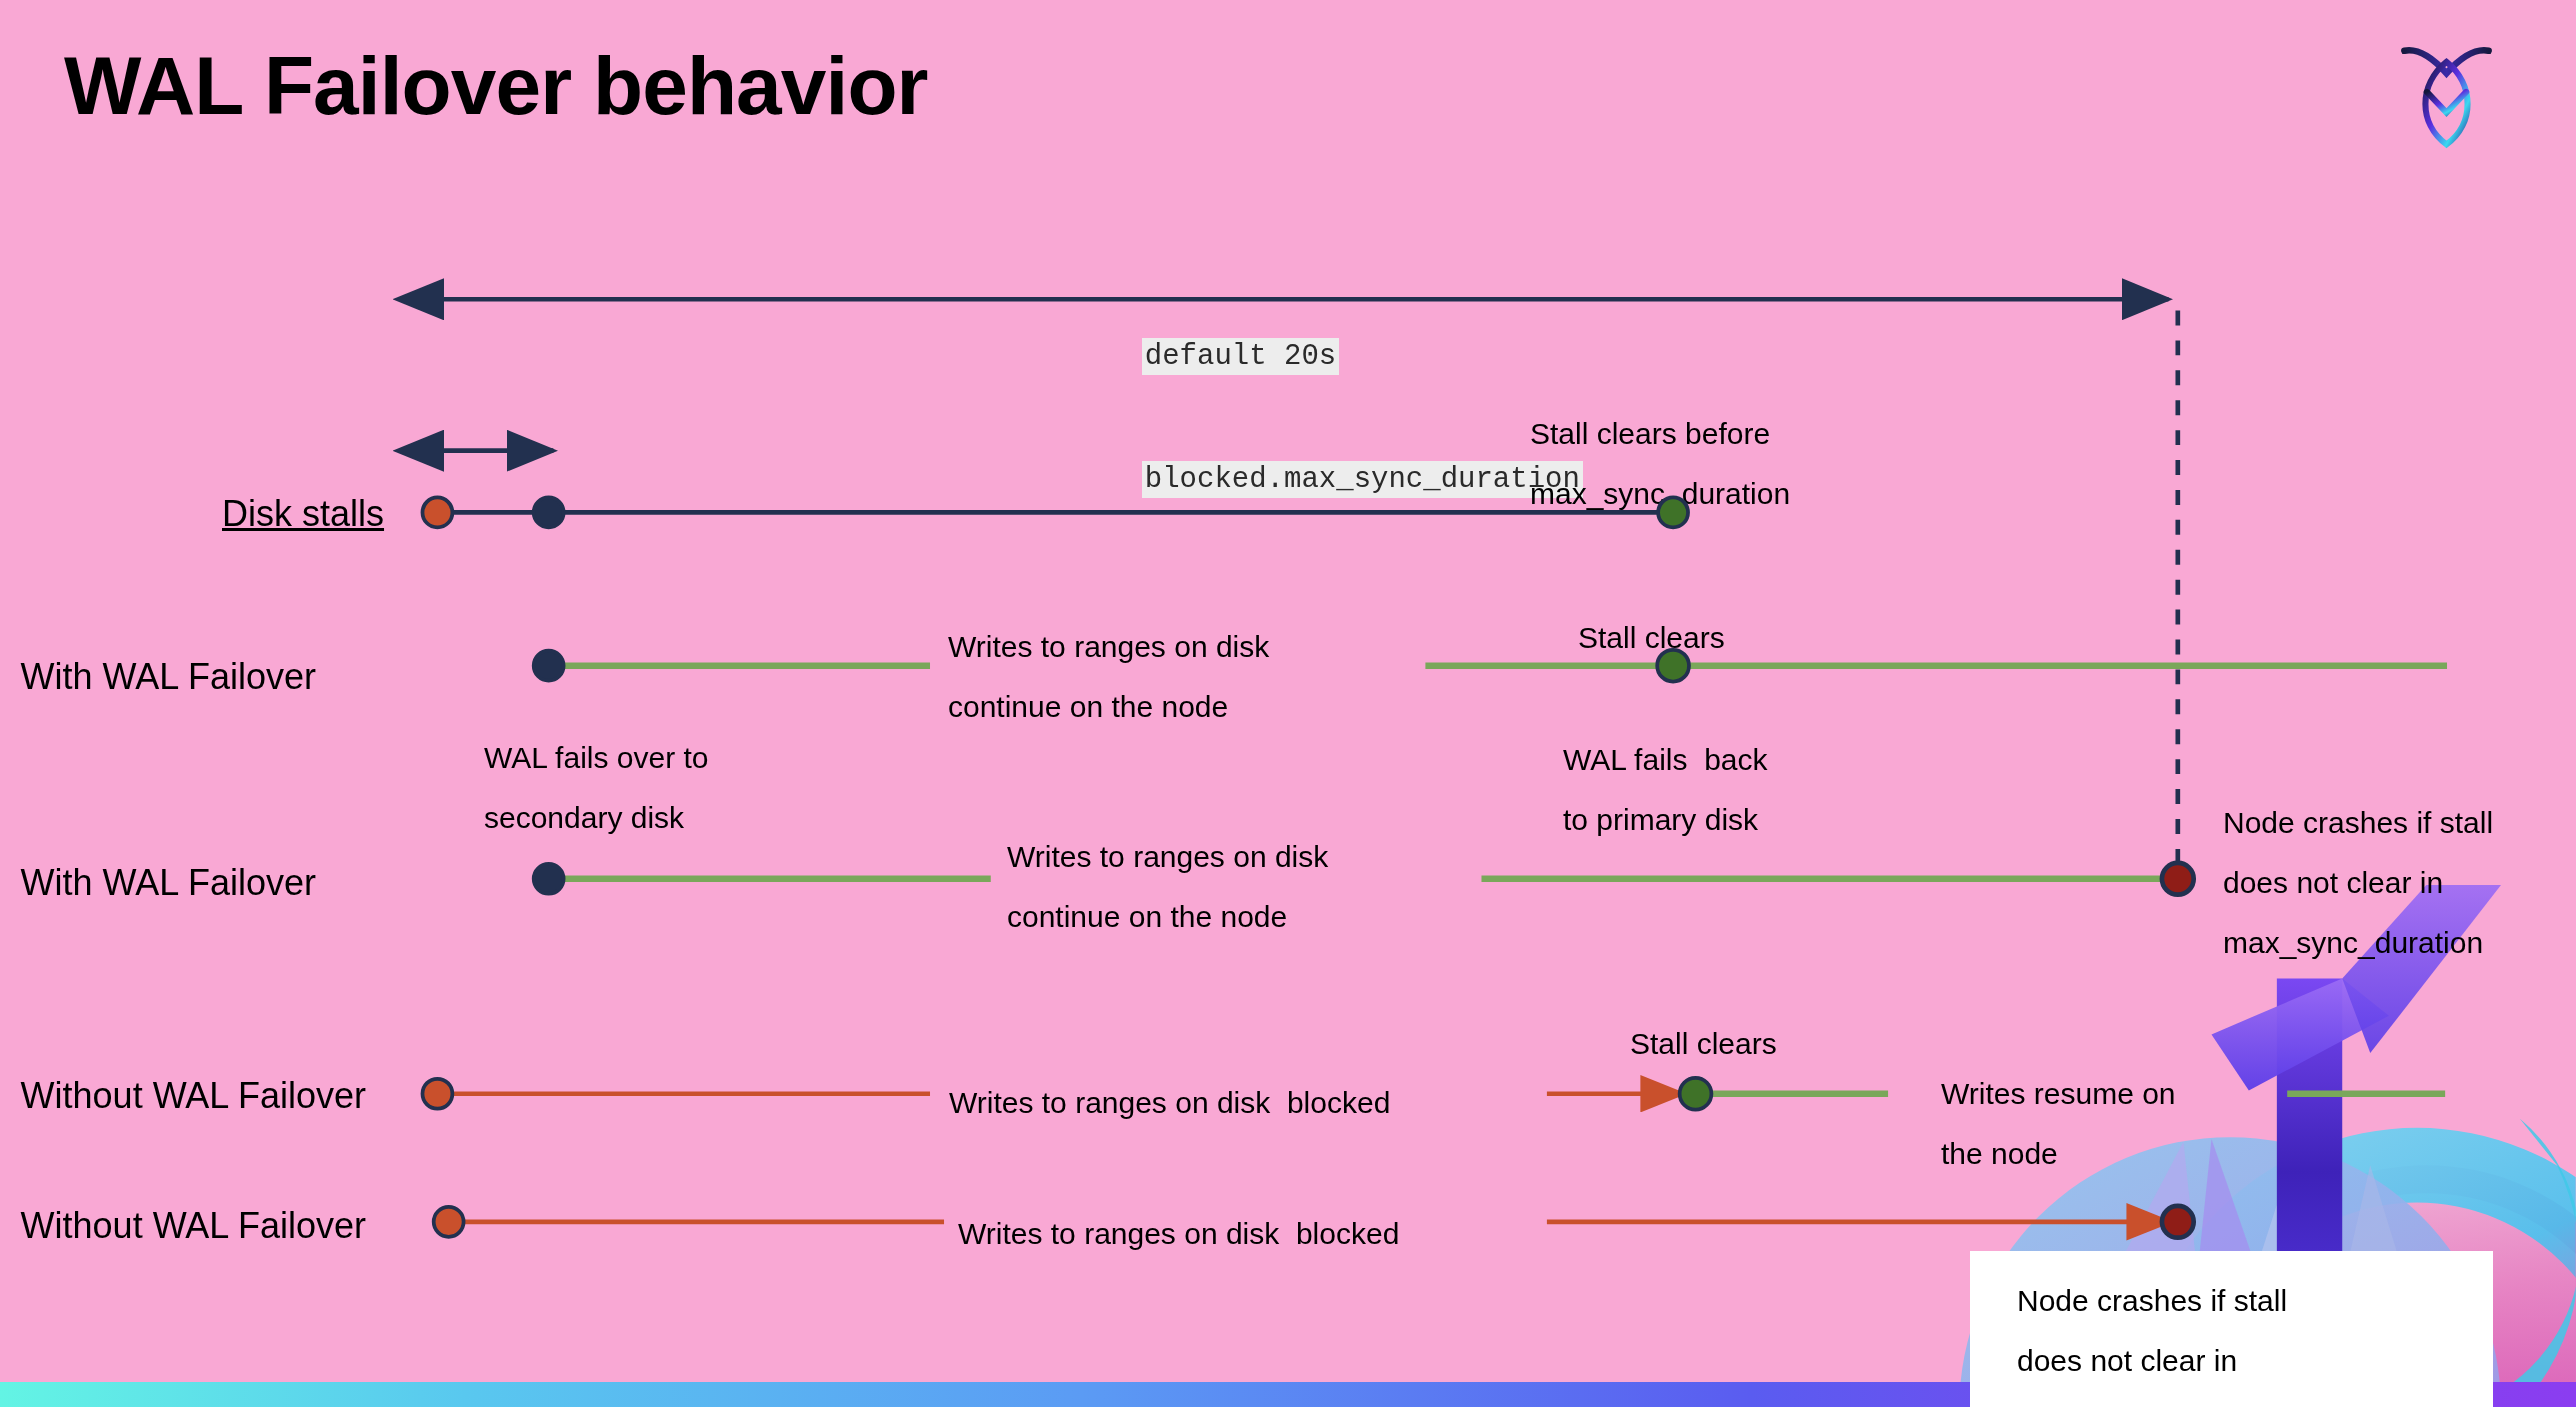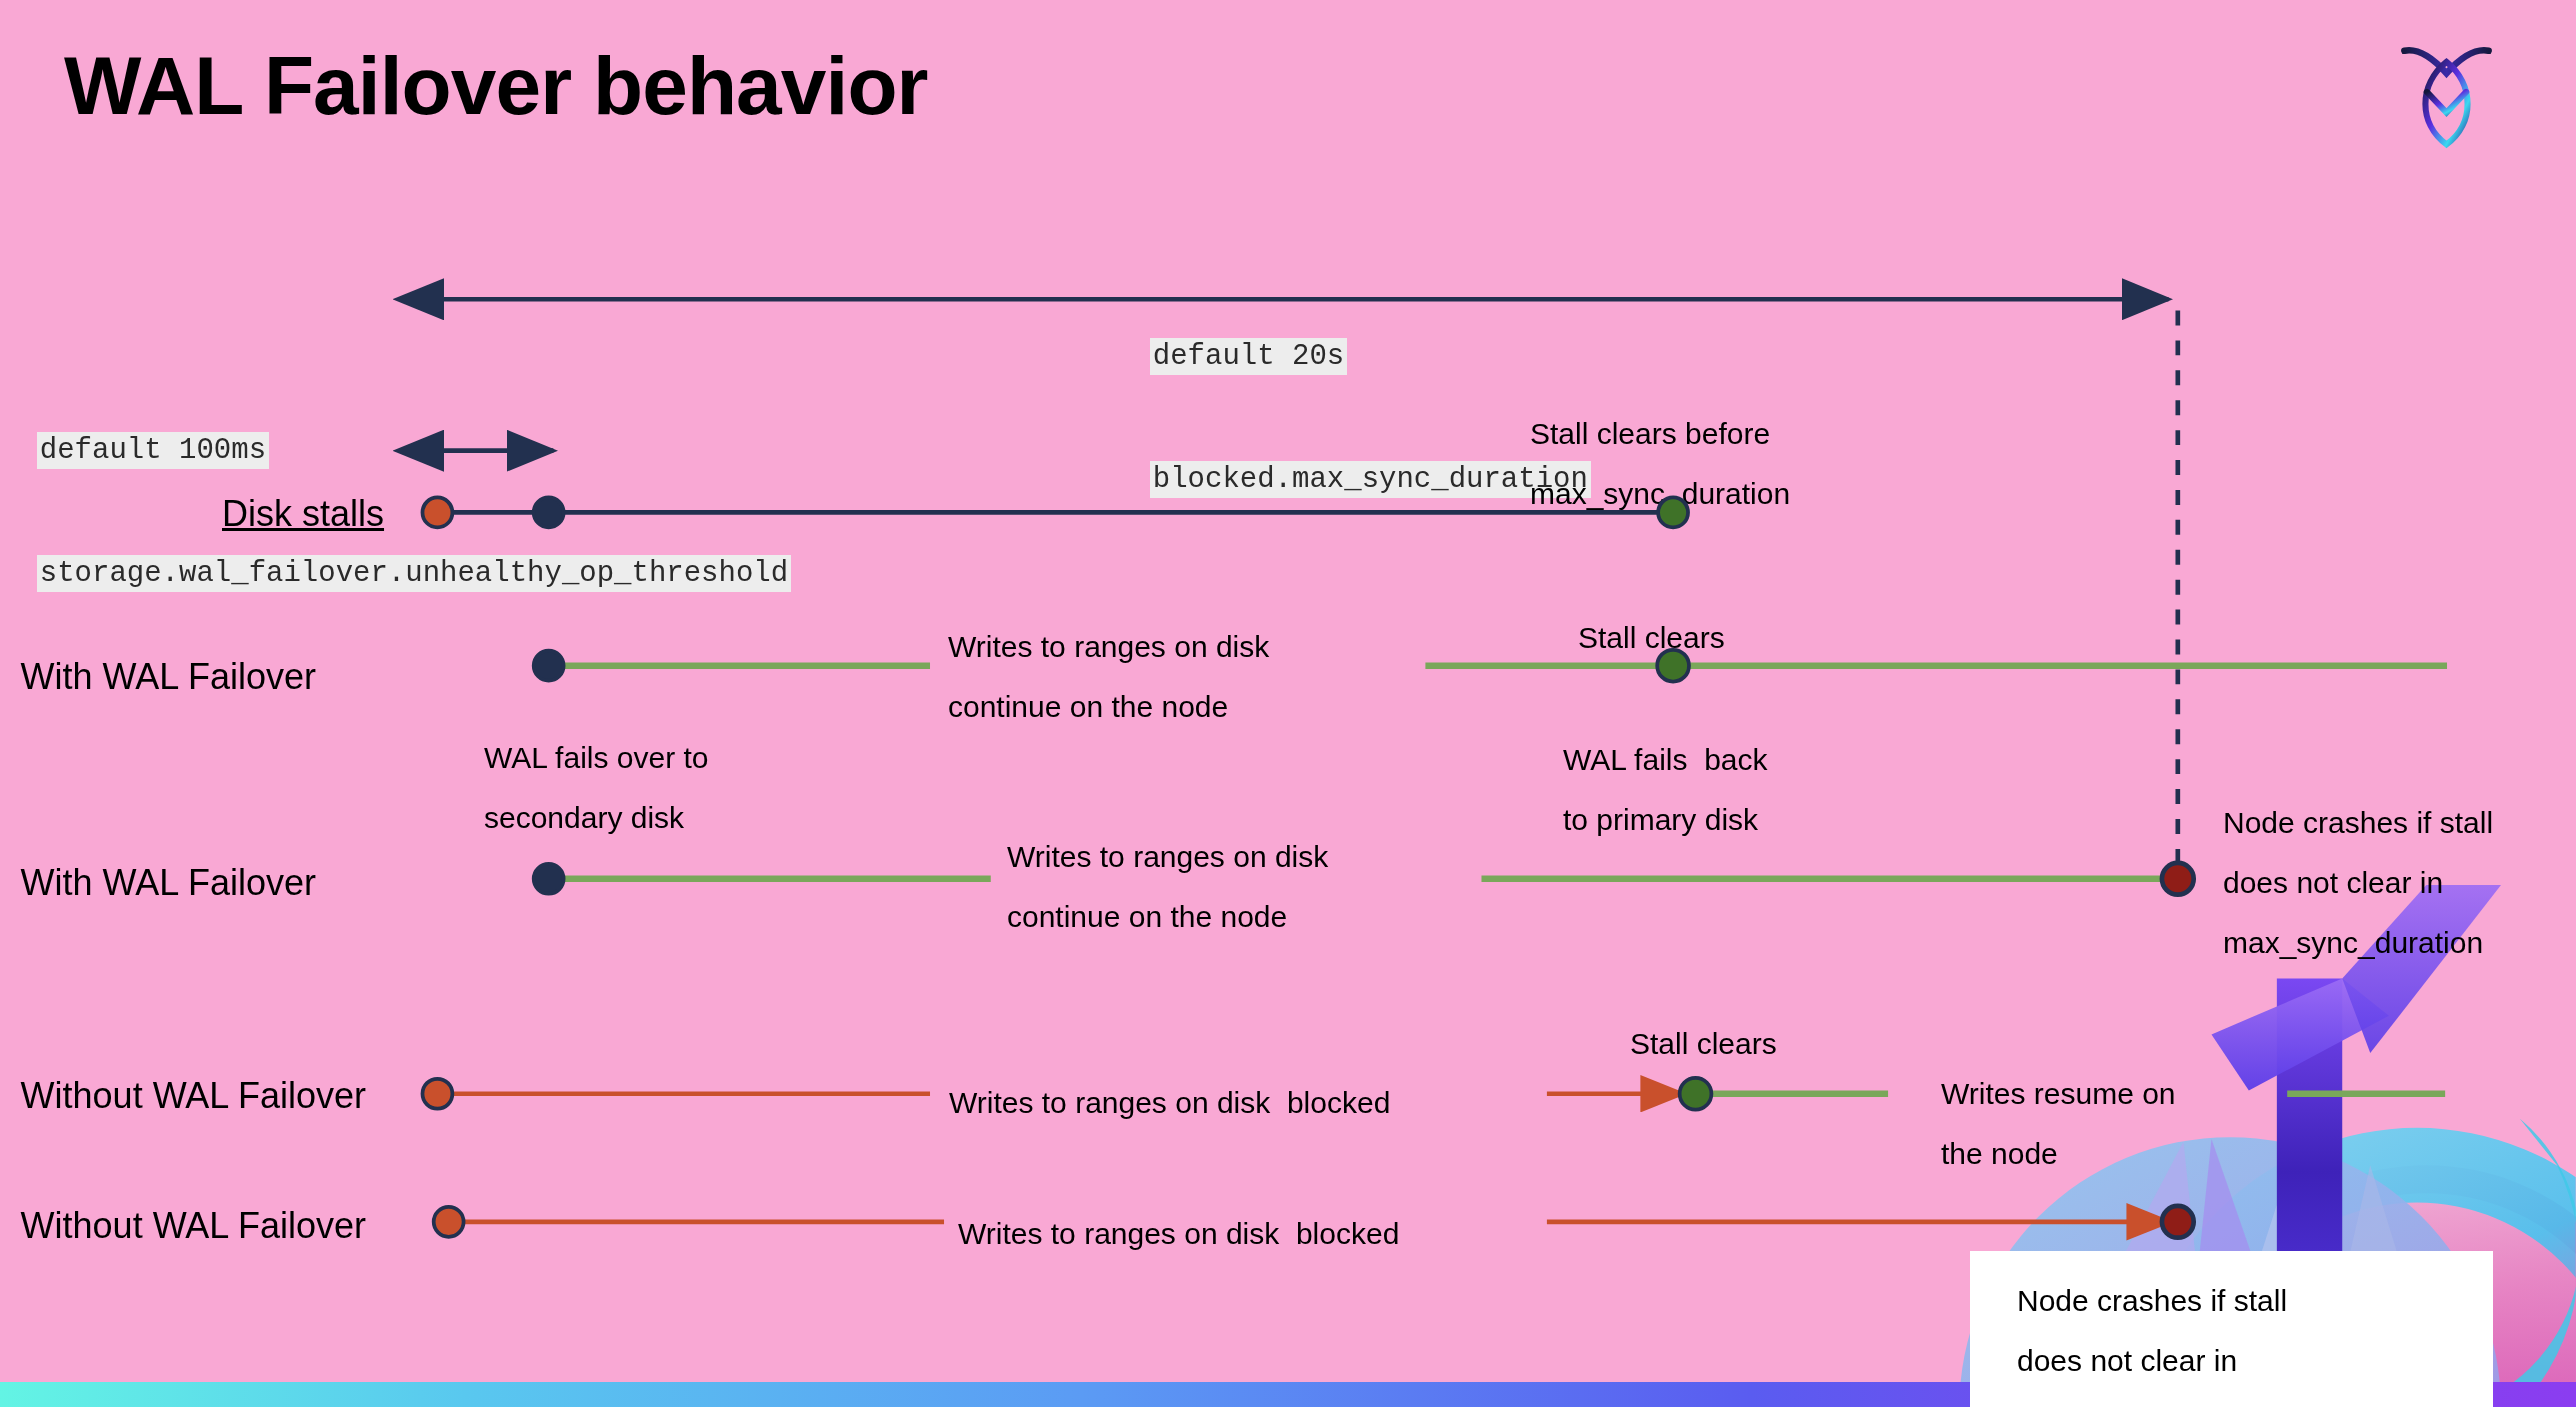--- a/index.html
+++ b/index.html
@@ -131,29 +131,25 @@
         <stop offset="50%" stop-color="#3a2aa8"></stop>
         <stop offset="100%" stop-color="#161a40"></stop>
       </linearGradient>
     </defs>
     <path d="M10 22 Q30 18 55 46 Q80 18 100 22" stroke="url(#lg2)" stroke-width="7" fill="none" stroke-linecap="round"></path>
     <path d="M55 34 C25 58 25 100 55 122 C85 100 85 58 55 34 Z" stroke="url(#lg1)" stroke-width="6.5" fill="none"></path>
     <path d="M34 66 L55 88 L76 66" stroke="url(#lg1)" stroke-width="6.5" fill="none" stroke-linecap="round"></path>
     <path d="M55 88 L55 122" stroke="url(#lg1)" stroke-width="6.5" fill="none"></path>
   </svg>
 
-  <div class="code" style="left:1142px;top:254px;margin-left:8px;">
+  <div class="code" style="left:1142px;top:254px;">
     <div><span>default 20s</span></div>
     <div><span>blocked.max_sync_duration</span></div>
   </div>
 
-  <div class="code" style="left:37px;top:348px;">
-    <div><span>default 100ms</span></div>
-    <div><span>storage.wal_failover.unhealthy_op_threshold</span></div>
-  </div>
 
   <div class="rowlabel" style="left:222px;top:493px;text-decoration:underline;">Disk stalls</div>
   <div class="rowlabel" style="left:20.6px;top:656px;">With WAL Failover</div>
   <div class="rowlabel" style="left:20.6px;top:862px;">With WAL Failover</div>
   <div class="rowlabel" style="left:20.6px;top:1075px;">Without WAL Failover</div>
   <div class="rowlabel" style="left:20.6px;top:1205px;">Without WAL Failover</div>
 
   <div class="label" style="left:1530px;top:404px;text-align:left;">Stall clears before
 max_sync_duration</div>
 

